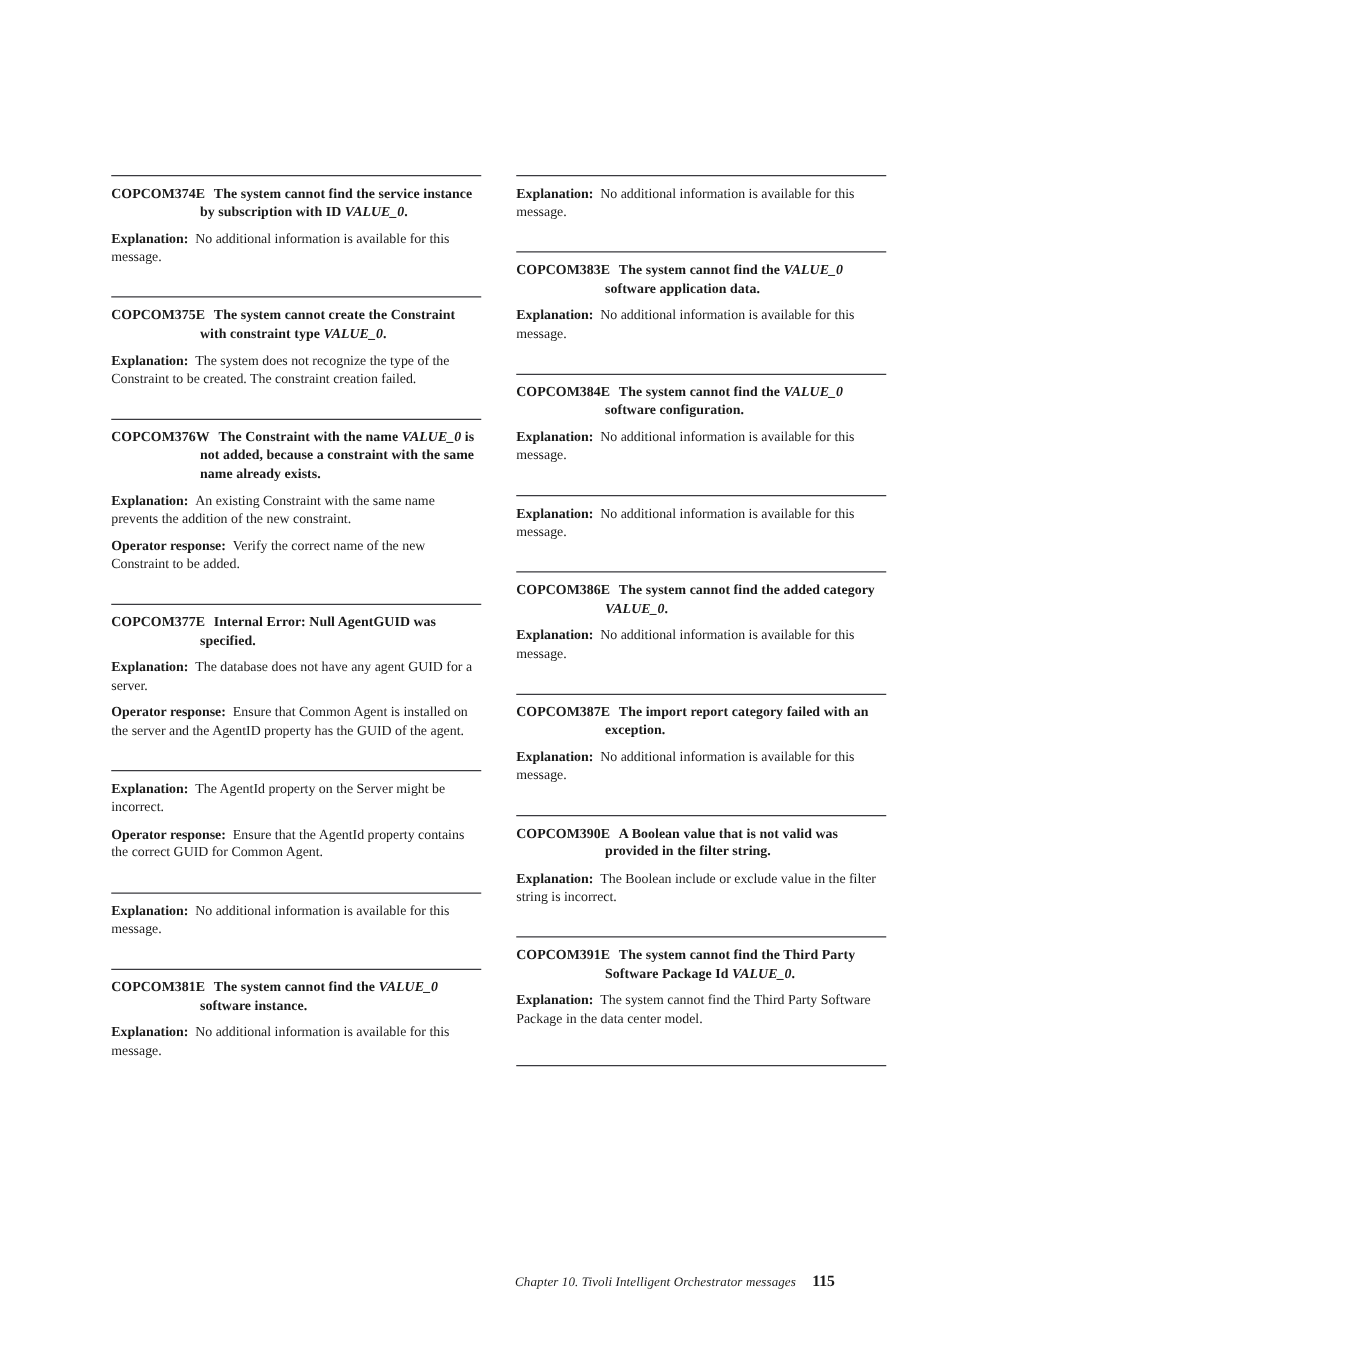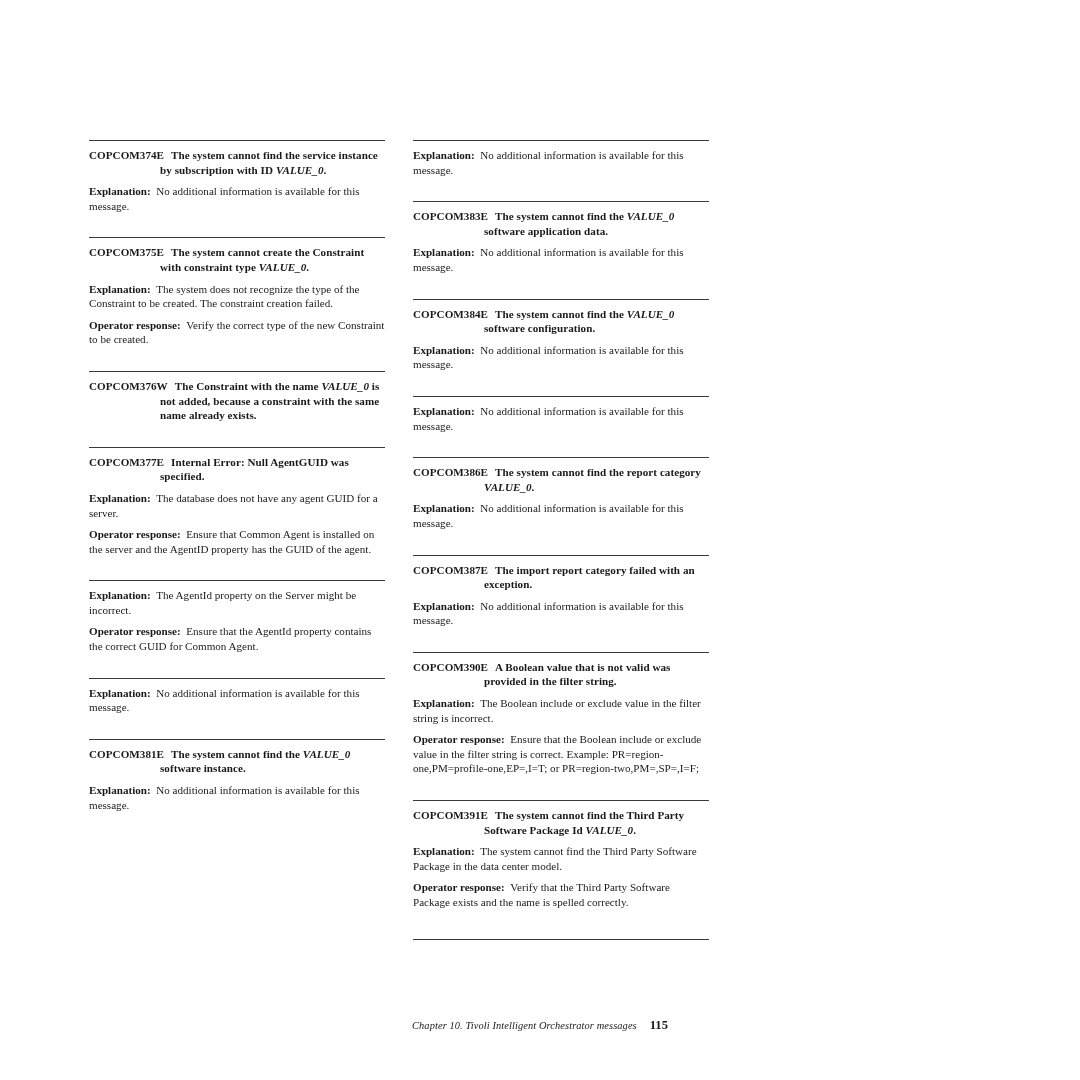--- a/index.html
+++ b/index.html
@@ -108,26 +108,27 @@
         <div class="entry">
           <div class="rule"></div>
           <div class="msg-head"><span class="msg-id">COPCOM374E</span><span>The system cannot find the service instance by subscription with ID </span><span class="var">VALUE_0</span><span>.</span></div>
           <p class="para"><span class="lbl">Explanation:</span><span>No additional information is available for this message.</span></p>
           <div class="entry-spacer"></div>
         </div>
         <div class="entry">
           <div class="rule"></div>
           <div class="msg-head"><span class="msg-id">COPCOM375E</span><span>The system cannot create the Constraint with constraint type </span><span class="var">VALUE_0</span><span>.</span></div>
           <p class="para"><span class="lbl">Explanation:</span><span>The system does not recognize the type of the Constraint to be created. The constraint creation failed.</span></p>
-          <p class="para"><span class="lbl">Operator response:</span><span>Verify the correct type of the new Constraint to be created.</span></p>
           <div class="entry-spacer"></div>
         </div>
         <div class="entry">
           <div class="rule"></div>
           <div class="msg-head"><span class="msg-id">COPCOM376W</span><span>The Constraint with the name </span><span class="var">VALUE_0</span><span> is not added, because a constraint with the same name already exists.</span></div>
+          <p class="para"><span class="lbl">Explanation:</span><span>An existing Constraint with the same name prevents the addition of the new constraint.</span></p>
+          <p class="para"><span class="lbl">Operator response:</span><span>Verify the correct name of the new Constraint to be added.</span></p>
           <div class="entry-spacer"></div>
         </div>
         <div class="entry">
           <div class="rule"></div>
           <div class="msg-head"><span class="msg-id">COPCOM377E</span><span>Internal Error: Null AgentGUID was specified.</span></div>
           <p class="para"><span class="lbl">Explanation:</span><span>The database does not have any agent GUID for a server.</span></p>
           <p class="para"><span class="lbl">Operator response:</span><span>Ensure that Common Agent is installed on the server and the AgentID property has the GUID of the agent.</span></p>
           <div class="entry-spacer"></div>
         </div>
         <div class="entry">
@@ -166,42 +167,40 @@
           <p class="para"><span class="lbl">Explanation:</span><span>No additional information is available for this message.</span></p>
           <div class="entry-spacer"></div>
         </div>
         <div class="entry">
           <div class="rule"></div>
           <p class="para"><span class="lbl">Explanation:</span><span>No additional information is available for this message.</span></p>
           <div class="entry-spacer"></div>
         </div>
         <div class="entry">
           <div class="rule"></div>
-          <div class="msg-head"><span class="msg-id">COPCOM386E</span><span>The system cannot find the report category </span><span class="var">VALUE_0</span><span>.</span></div>
+          <div class="msg-head"><span class="msg-id">COPCOM386E</span><span>The system cannot find the added category </span><span class="var">VALUE_0</span><span>.</span></div>
           <p class="para"><span class="lbl">Explanation:</span><span>No additional information is available for this message.</span></p>
           <div class="entry-spacer"></div>
         </div>
         <div class="entry">
           <div class="rule"></div>
           <div class="msg-head"><span class="msg-id">COPCOM387E</span><span>The import report category failed with an exception.</span></div>
           <p class="para"><span class="lbl">Explanation:</span><span>No additional information is available for this message.</span></p>
           <div class="entry-spacer"></div>
         </div>
         <div class="entry">
           <div class="rule"></div>
           <div class="msg-head"><span class="msg-id">COPCOM390E</span><span>A Boolean value that is not valid was provided in the filter string.</span></div>
           <p class="para"><span class="lbl">Explanation:</span><span>The Boolean include or exclude value in the filter string is incorrect.</span></p>
-          <p class="para"><span class="lbl">Operator response:</span><span>Ensure that the Boolean include or exclude value in the filter string is correct. Example: PR=region-one,PM=profile-one,EP=,I=T; or PR=region-two,PM=,SP=,I=F;</span></p>
           <div class="entry-spacer"></div>
         </div>
         <div class="entry">
           <div class="rule"></div>
           <div class="msg-head"><span class="msg-id">COPCOM391E</span><span>The system cannot find the Third Party Software Package Id </span><span class="var">VALUE_0</span><span>.</span></div>
           <p class="para"><span class="lbl">Explanation:</span><span>The system cannot find the Third Party Software Package in the data center model.</span></p>
-          <p class="para"><span class="lbl">Operator response:</span><span>Verify that the Third Party Software Package exists and the name is spelled correctly.</span></p>
           <div class="entry-spacer"></div>
         </div>
         <div class="closing-rule"></div>
       </div>
   </div>
 
   <div class="footer">
     <span class="chapter-text">Chapter 10. Tivoli Intelligent Orchestrator messages</span><span class="page-num">115</span>
   </div>
 

